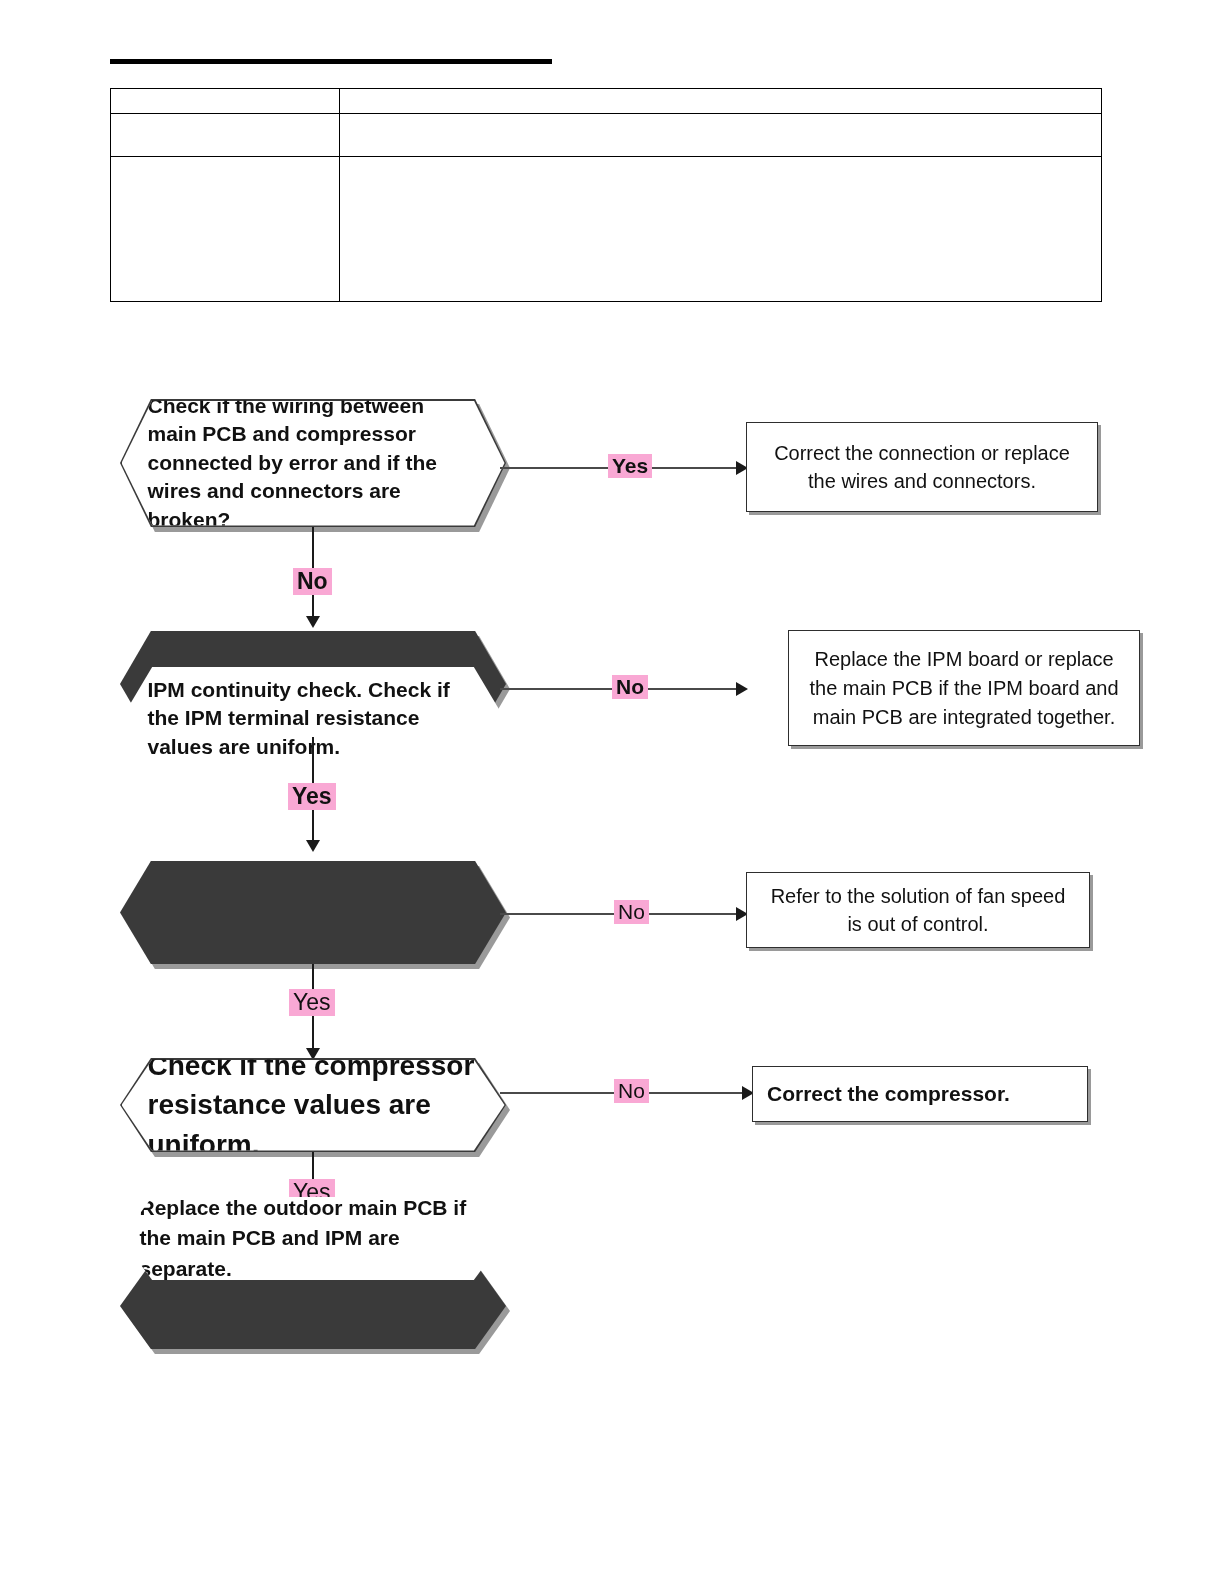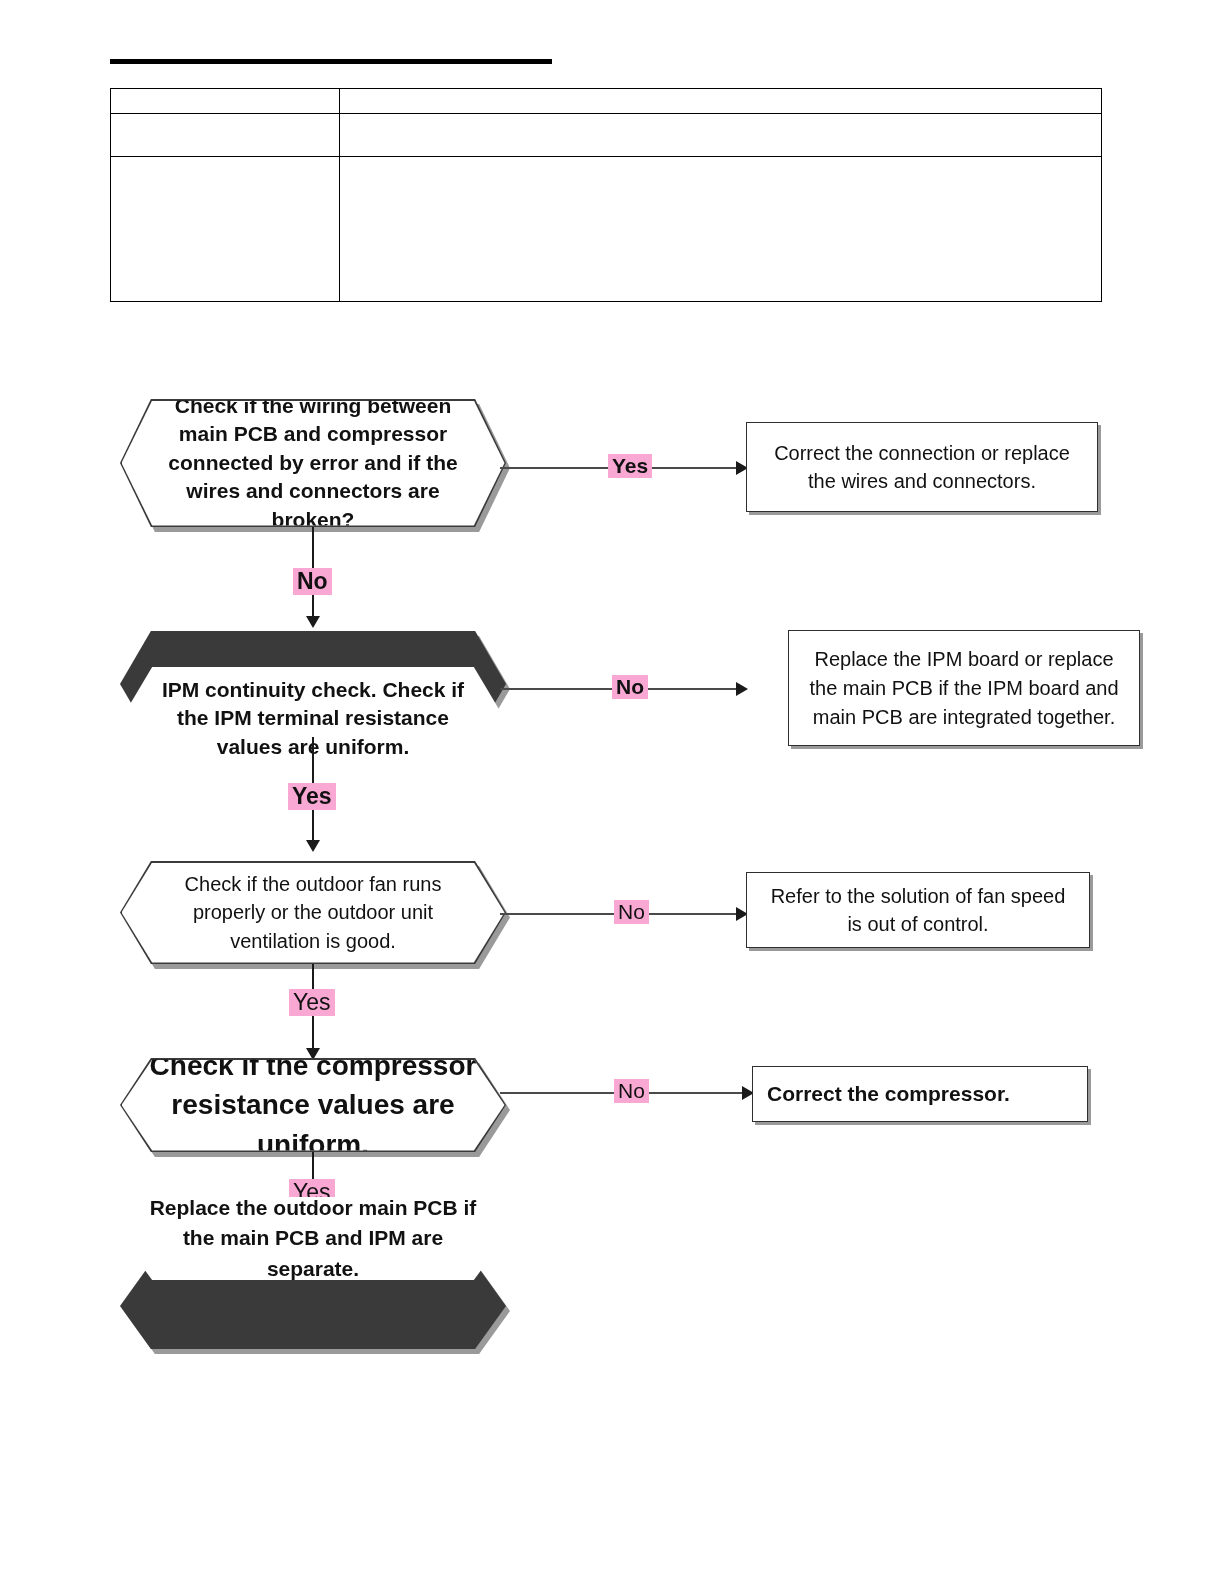--- a/index.html
+++ b/index.html
@@ -57,21 +57,20 @@
   }
 
   
   .hex {
     position: absolute;
     box-sizing: border-box;
     background: #ffffff;
     display: flex;
     align-items: center;
     justify-content: center;
-    text-align: center;
     font-weight: bold;
     color: #111111;
     -webkit-clip-path: polygon(8% 0%, 92% 0%, 100% 50%, 92% 100%, 8% 100%, 0% 50%);
     clip-path: polygon(8% 0%, 92% 0%, 100% 50%, 92% 100%, 8% 100%, 0% 50%);
   }
   .hex-shadow {
     position: absolute;
     background: #9a9a9a;
     -webkit-clip-path: polygon(8% 0%, 92% 0%, 100% 50%, 92% 100%, 8% 100%, 0% 50%);
     clip-path: polygon(8% 0%, 92% 0%, 100% 50%, 92% 100%, 8% 100%, 0% 50%);
@@ -192,23 +191,20 @@
   <div class="rect" style="left:788px; top:630px; width:352px; height:116px; font-size:20px; line-height:1.45;">
     <span class="rect-txt">Replace the IPM board or replace the main PCB if the IPM board and main PCB are integrated together.</span>
   </div>
 
   <div class="vline" style="left:312px; top:737px; width:2px; height:110px;"></div>
   <div class="arrow-down" style="left:306px; top:840px;"></div>
   <div class="edge-label lbl-v" style="left:288px; top:783px;">Yes</div>
 
   <div class="hex-shadow" style="left:124px; top:866px; width:386px; height:103px;"></div>
   <div class="hex-border" style="left:120px; top:861px; width:386px; height:103px;"></div>
-  <div class="hex" style="left:121.5px; top:862.5px; width:383px; height:100px; font-size:20px; line-height:1.42; font-weight:normal;">
-    <span class="hex-txt">Check if the outdoor fan runs properly or the outdoor unit ventilation is good.</span>
-  </div>
 
   <div class="hline" style="left:500px; top:913px; width:240px;"></div>
   <div class="arrow-right" style="left:736px; top:907px;"></div>
   <div class="edge-label lbl-h" style="left:614px; top:900px; font-weight:normal;">No</div>
 
   <div class="rect" style="left:746px; top:872px; width:344px; height:76px; font-size:20px; line-height:1.4;">
     <span class="rect-txt">Refer to the solution of fan speed is out of control.</span>
   </div>
 
   <div class="vline" style="left:312px; top:964px; width:2px; height:92px;"></div>

